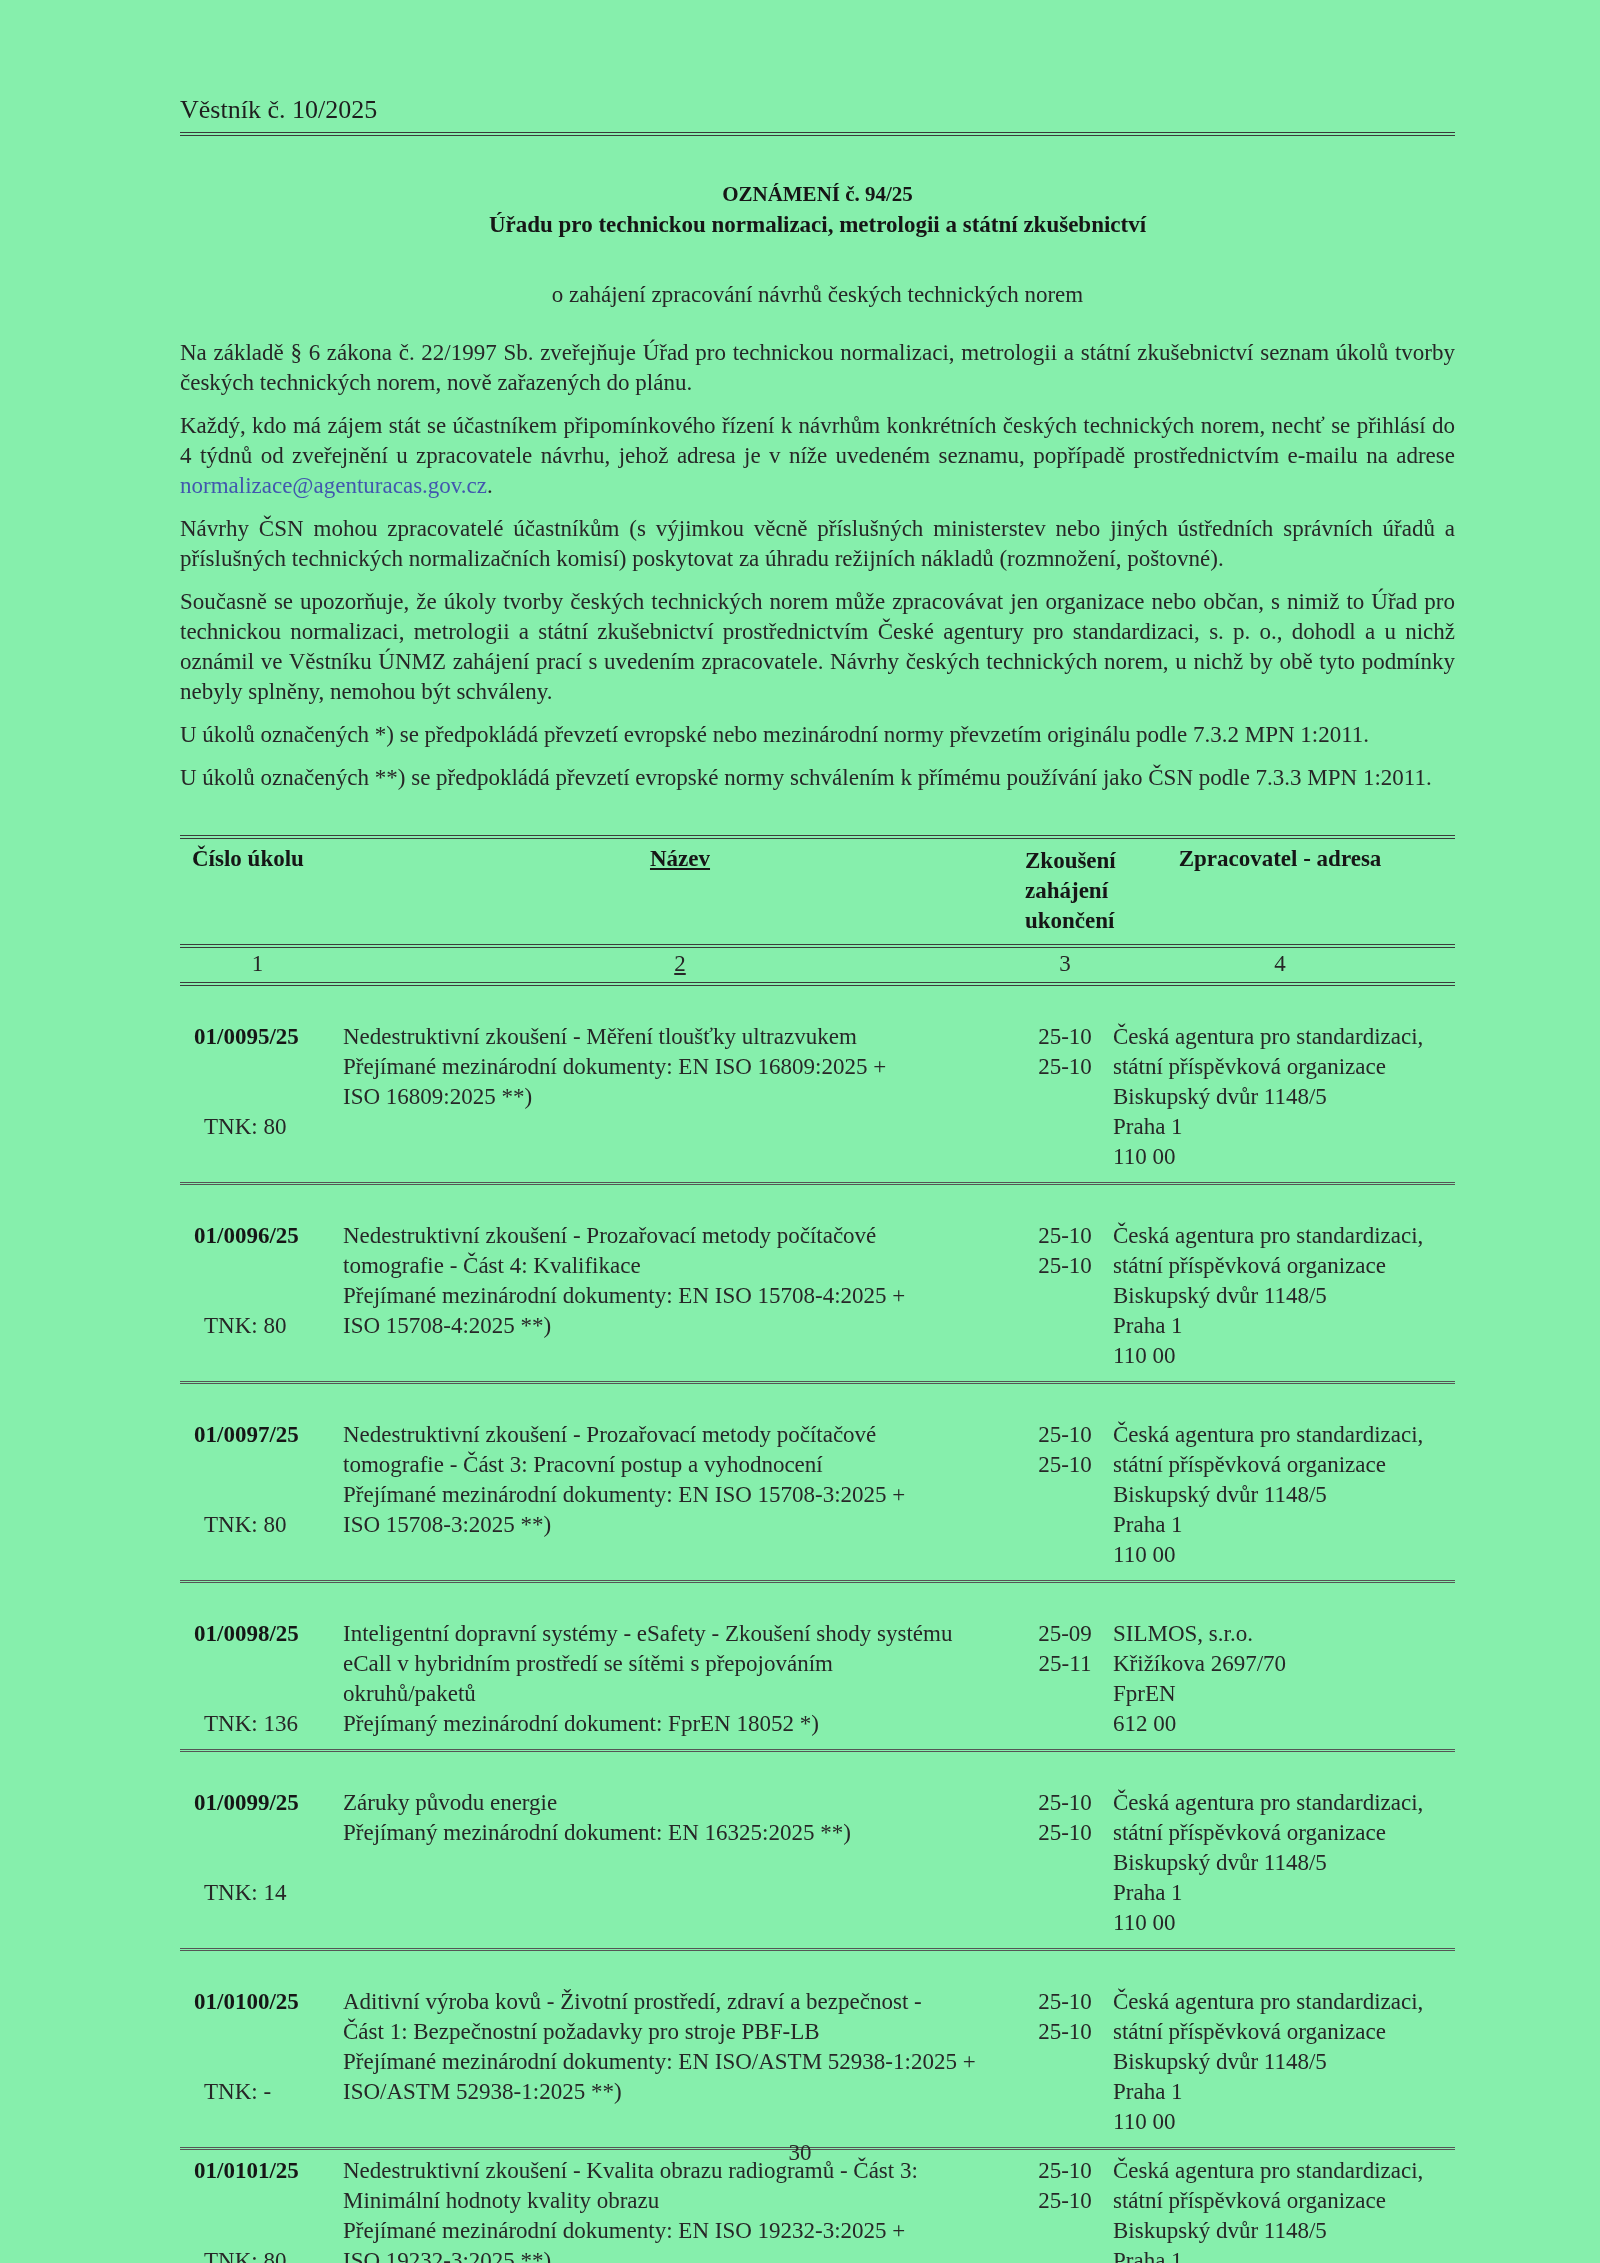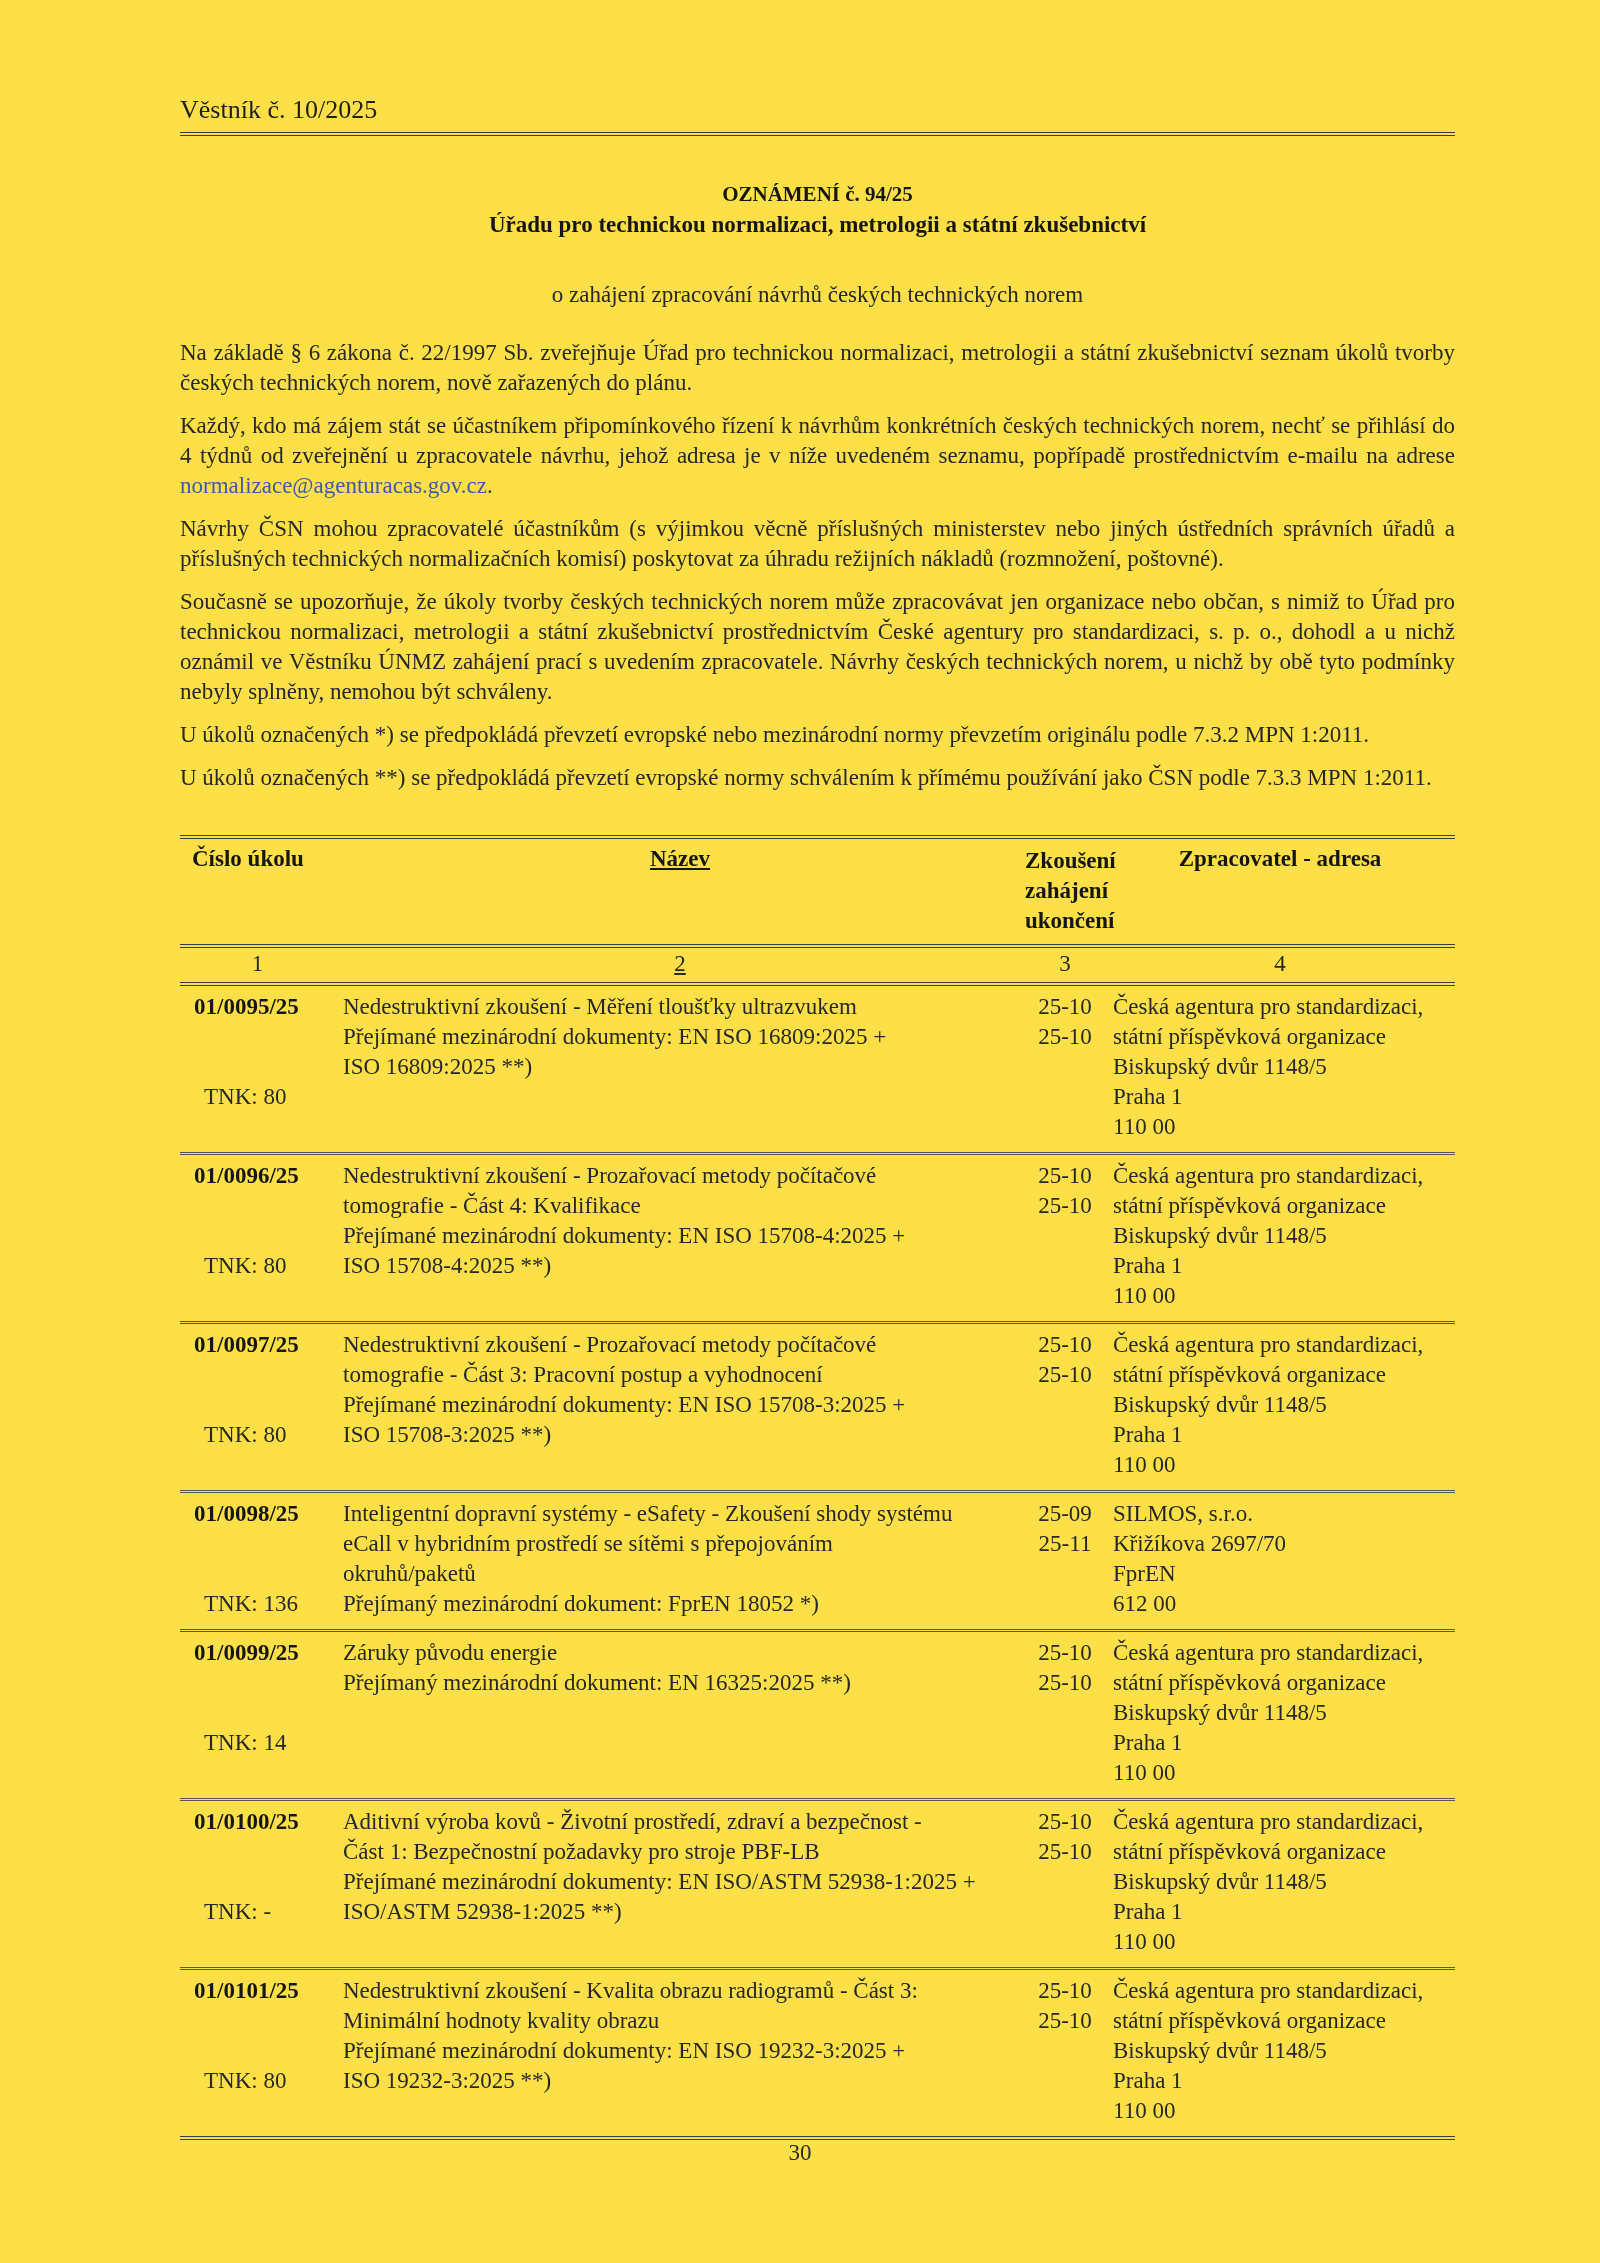--- a/index.html
+++ b/index.html
@@ -1,20 +1,20 @@
 <!DOCTYPE html>
 <html lang="cs"><head>
 <meta charset="utf-8">
 <style>
   html,body { margin:0; padding:0; background:#e8e8e8; }
   .page {
     position:relative;
     width:1600px; height:2263px;
     margin:0 auto;
-    background:#fde047;
+    background:#86efac;
     font-family:"Liberation Serif","DejaVu Serif",serif;
     color:#272727;
     box-sizing:border-box;
     padding:95px 145px 0 180px;
     overflow:hidden;
   }
   .masthead { font-size:26px; color:#1e1e1e; }
   .masthead-rule { border-bottom:4px double #3a3a3a; margin-top:7px; margin-bottom:46px; }
   .title-block { text-align:center; }
   .notice-title { font-size:21px; font-weight:bold; color:#161616; margin-bottom:5px; }
@@ -31,21 +31,21 @@
   .numrow { display:flex; border-bottom:4px double #3b3b3b; padding:3px 0 5px 0; }
   .col1 { width:155px; box-sizing:border-box; }
   .col2 { width:690px; box-sizing:border-box;text-decoration:underline; }
   .col3 { width:80px;  box-sizing:border-box; text-align:center; }
   .col4 { width:350px; box-sizing:border-box; }
   .thead .col1 { font-weight:bold; padding-left:12px; color:#161616; }
   .thead .col2, .thead .col3, .thead .col4 { font-weight:bold; text-align:center; color:#161616; }
   .numrow .col1, .numrow .col2, .numrow .col4 { text-align:center; }
   .ln { height:30px; line-height:30px; white-space:nowrap; }
   .trow { display:flex; }
-  .trow:not(:last-child) { border-bottom:3px double #555; }
+  .trow:not(:last-child) { border-bottom:3px double #555;margin-top:30px; }
   #rows-container { border-bottom:4px double #3b3b3b; }
   .trow .c1 { width:155px; box-sizing:border-box; padding:6px 0 0 14px; }
   .trow .c2 { width:690px; box-sizing:border-box; padding:6px 0 6px 8px; }
   .trow .c3 { width:80px;  box-sizing:border-box; padding:6px 0 0 0; text-align:center; }
   .trow .c4 { width:350px; box-sizing:border-box; padding:6px 0 10px 8px; }
   .task-no { font-weight:bold; color:#161616; height:30px; line-height:30px; }
   .tnk { margin-top:60px; padding-left:10px; height:30px; line-height:30px; }
   .footer-pagenum {
     position:absolute; left:0; top:2140px; width:1600px;
     text-align:center; font-size:23px; color:#2a2a2a;

